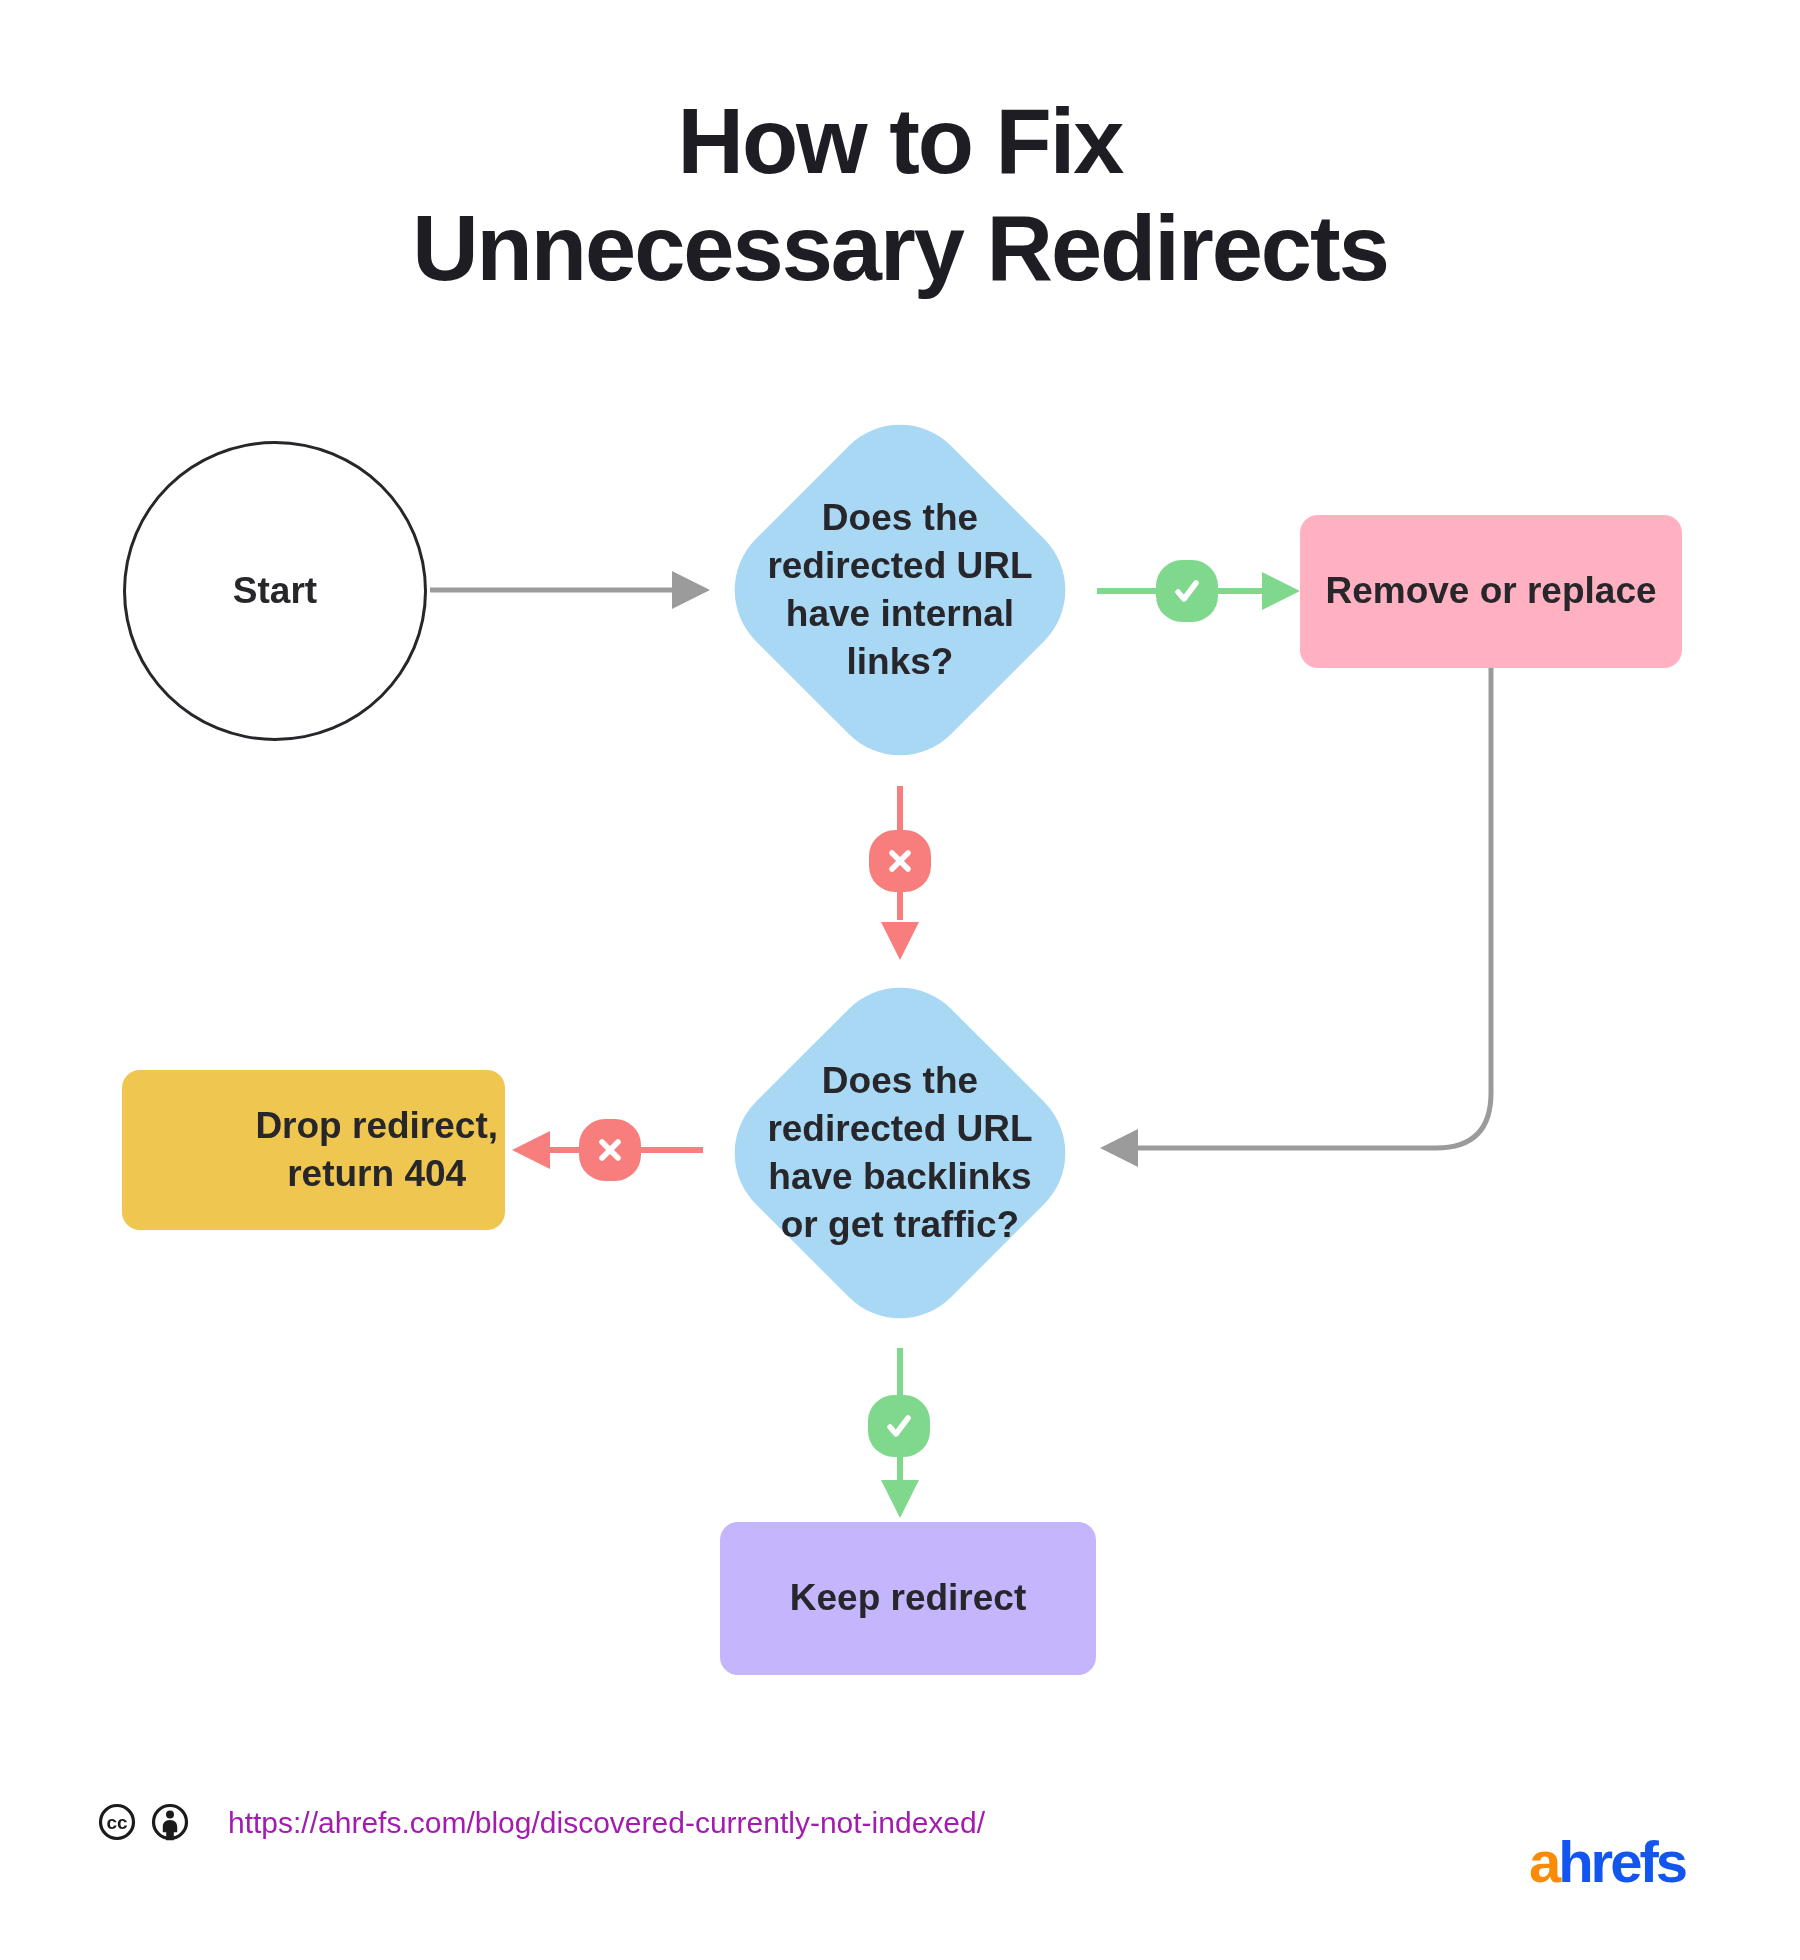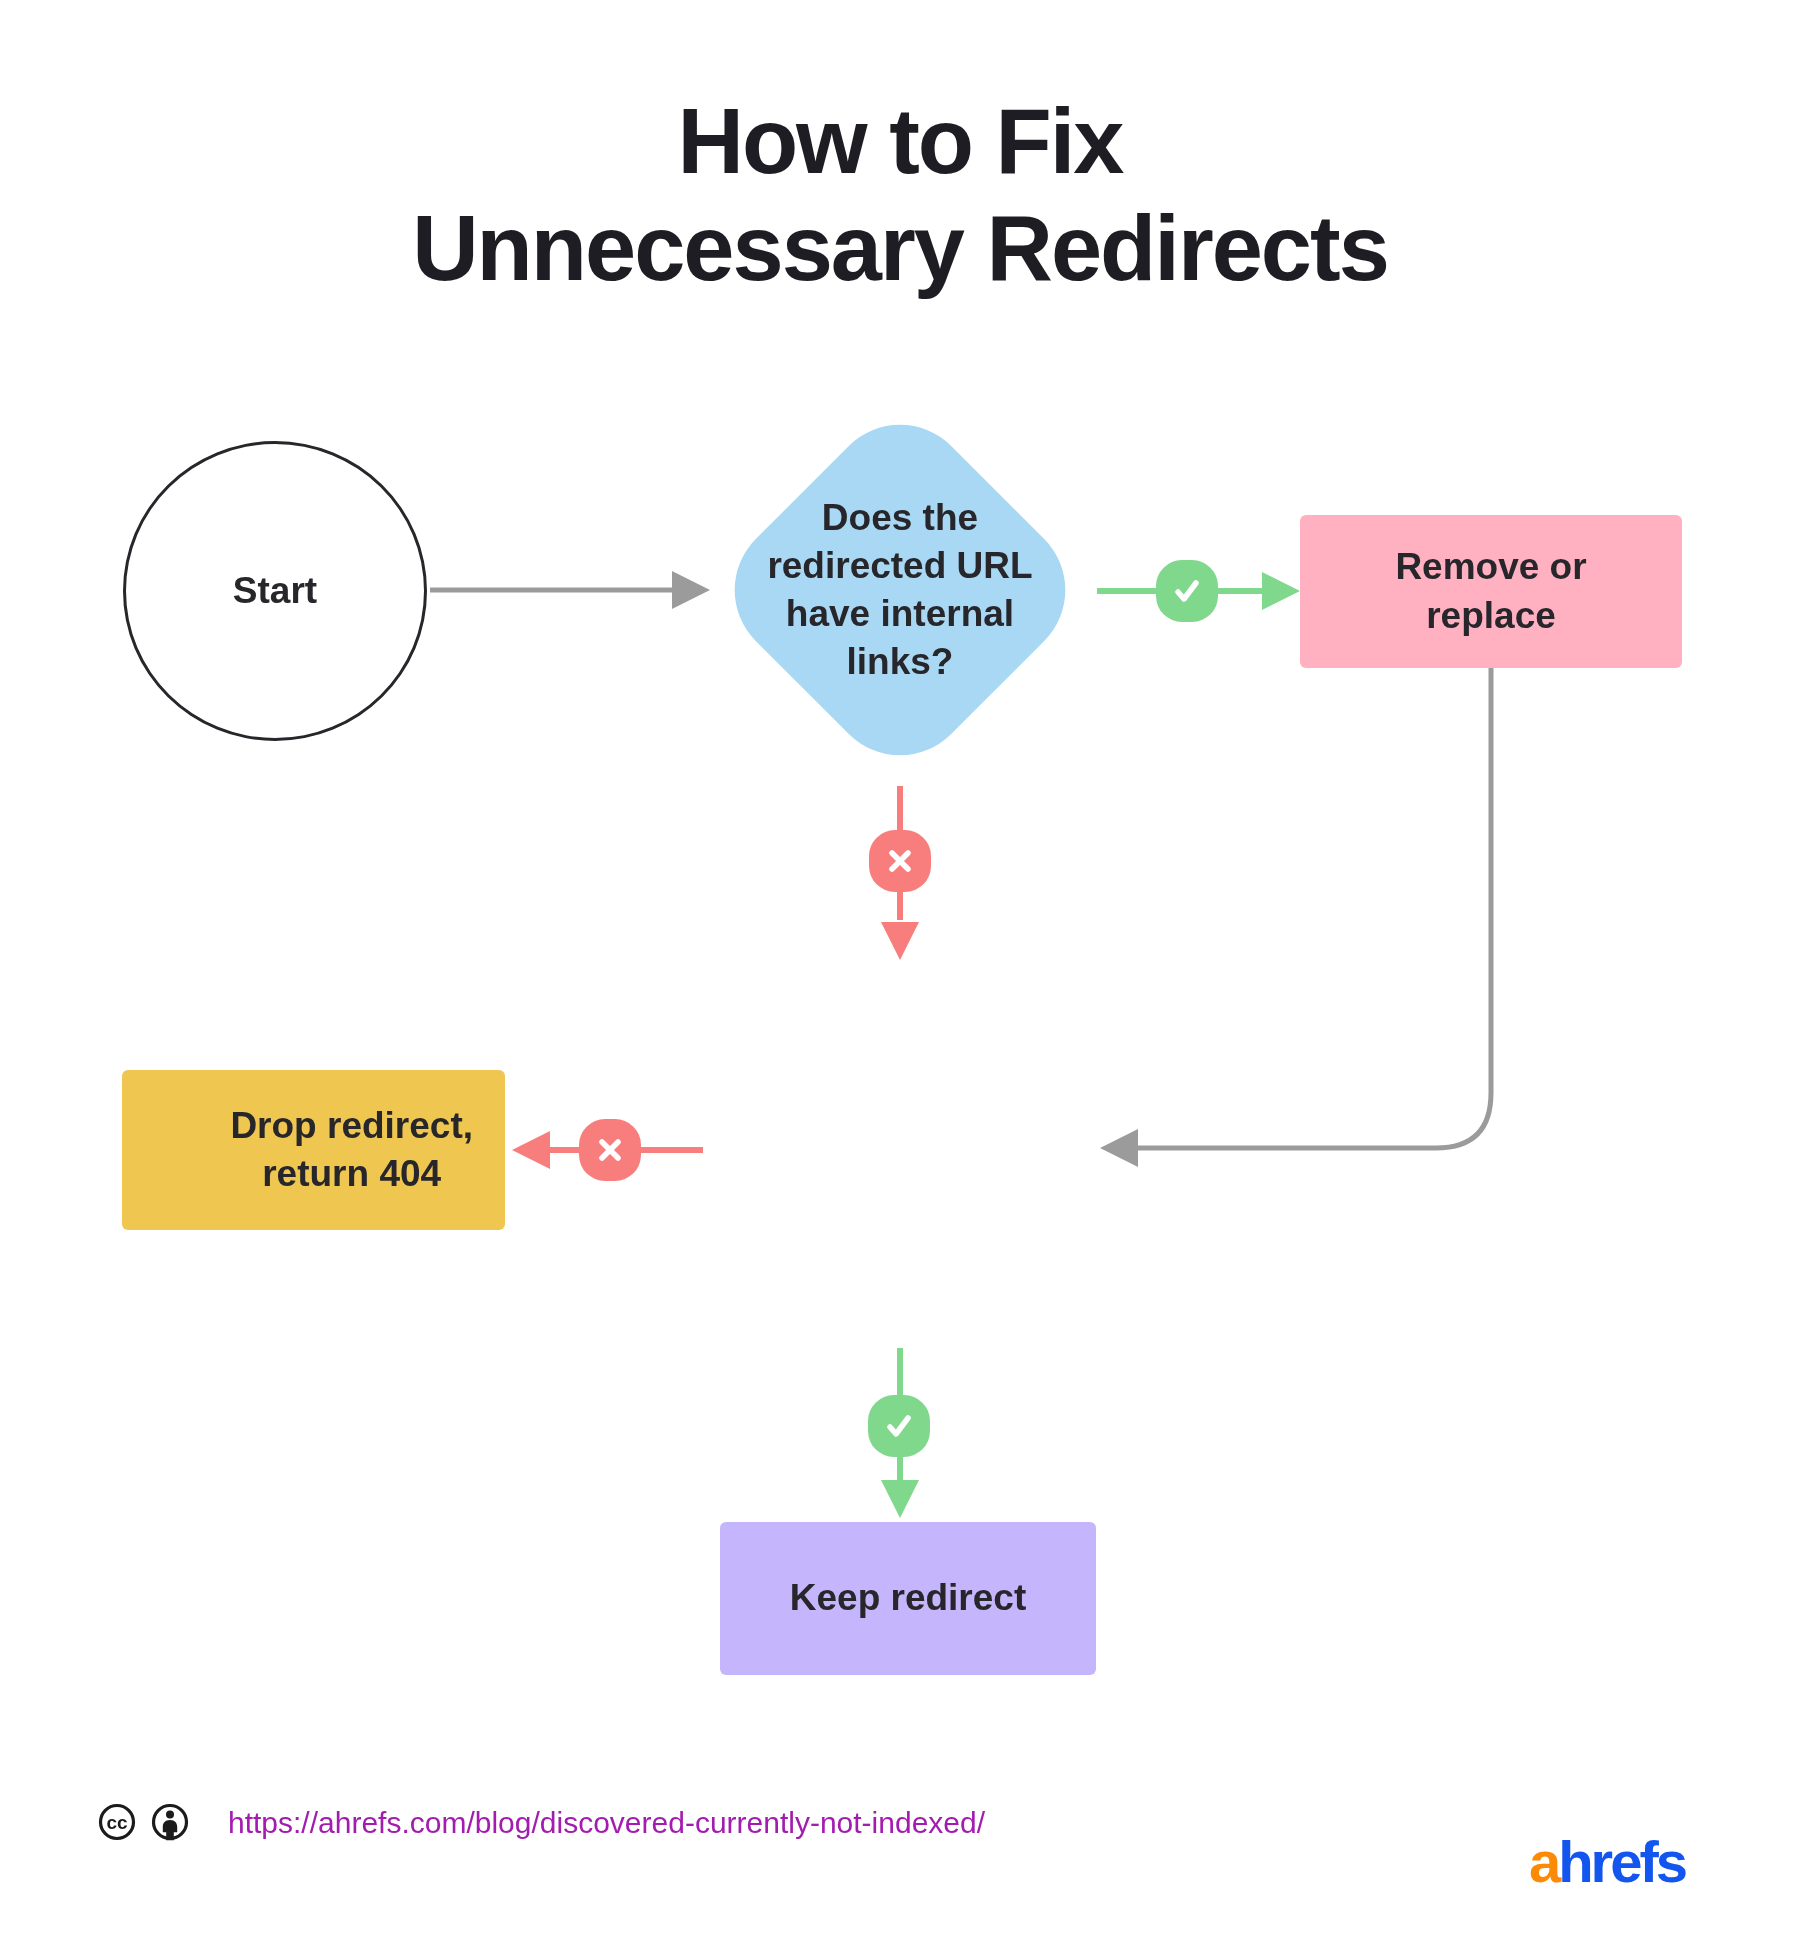--- a/index.html
+++ b/index.html
@@ -56,23 +56,23 @@
     border-radius: 72px;
     transform: rotate(45deg);
   }
   .diamond-label {
     position: absolute;
     inset: 0;
     padding: 0 45px;
     display: flex; align-items: center; justify-content: center;
   }
   .action-box {
-    border-radius: 6px;
-    display: flex; align-items: center; justify-content: center;
-    padding: 0 32px;
+    border-radius: 18px;
+    display: flex; align-items: center; justify-content: center;
+    padding: 0 7px;
   }
   .box-pink   { left: 1300px; top: 515px;  width: 382px; height: 153px; background: #FFB1C1; }
   .box-yellow { left: 122px;  top: 1070px; width: 383px; height: 160px; background: #EFC64F; justify-content: flex-end; }
   .box-green  { left: 712px;  top: 1522px; width: 376px; height: 153px; background: #c4b5fd; margin-left: 8px; }
   .pre { white-space: pre-line; }
   .badge {
     position: absolute;
     width: 62px; height: 62px;
     border-radius: 42%;
     display: flex; align-items: center; justify-content: center;
@@ -139,20 +139,26 @@
   </div>
 
   <div class="node start-circle">
     <span class="label">Start</span>
   </div>
 
   <div class="node action-box box-pink">
     <span class="label">Remove or replace</span>
   </div>
 
+  <div class="node diamond" style="left:705px; top:958px;">
+    <div class="diamond-bg"></div>
+    <div class="diamond-label">
+      <span class="label">Does the redirected URL have backlinks or get traffic?</span>
+    </div>
+  </div>
 
   <div class="node action-box box-yellow">
     <span class="label pre">Drop redirect,
 return 404</span>
   </div>
 
   <div class="node action-box box-green">
     <span class="label">Keep redirect</span>
   </div>
 

